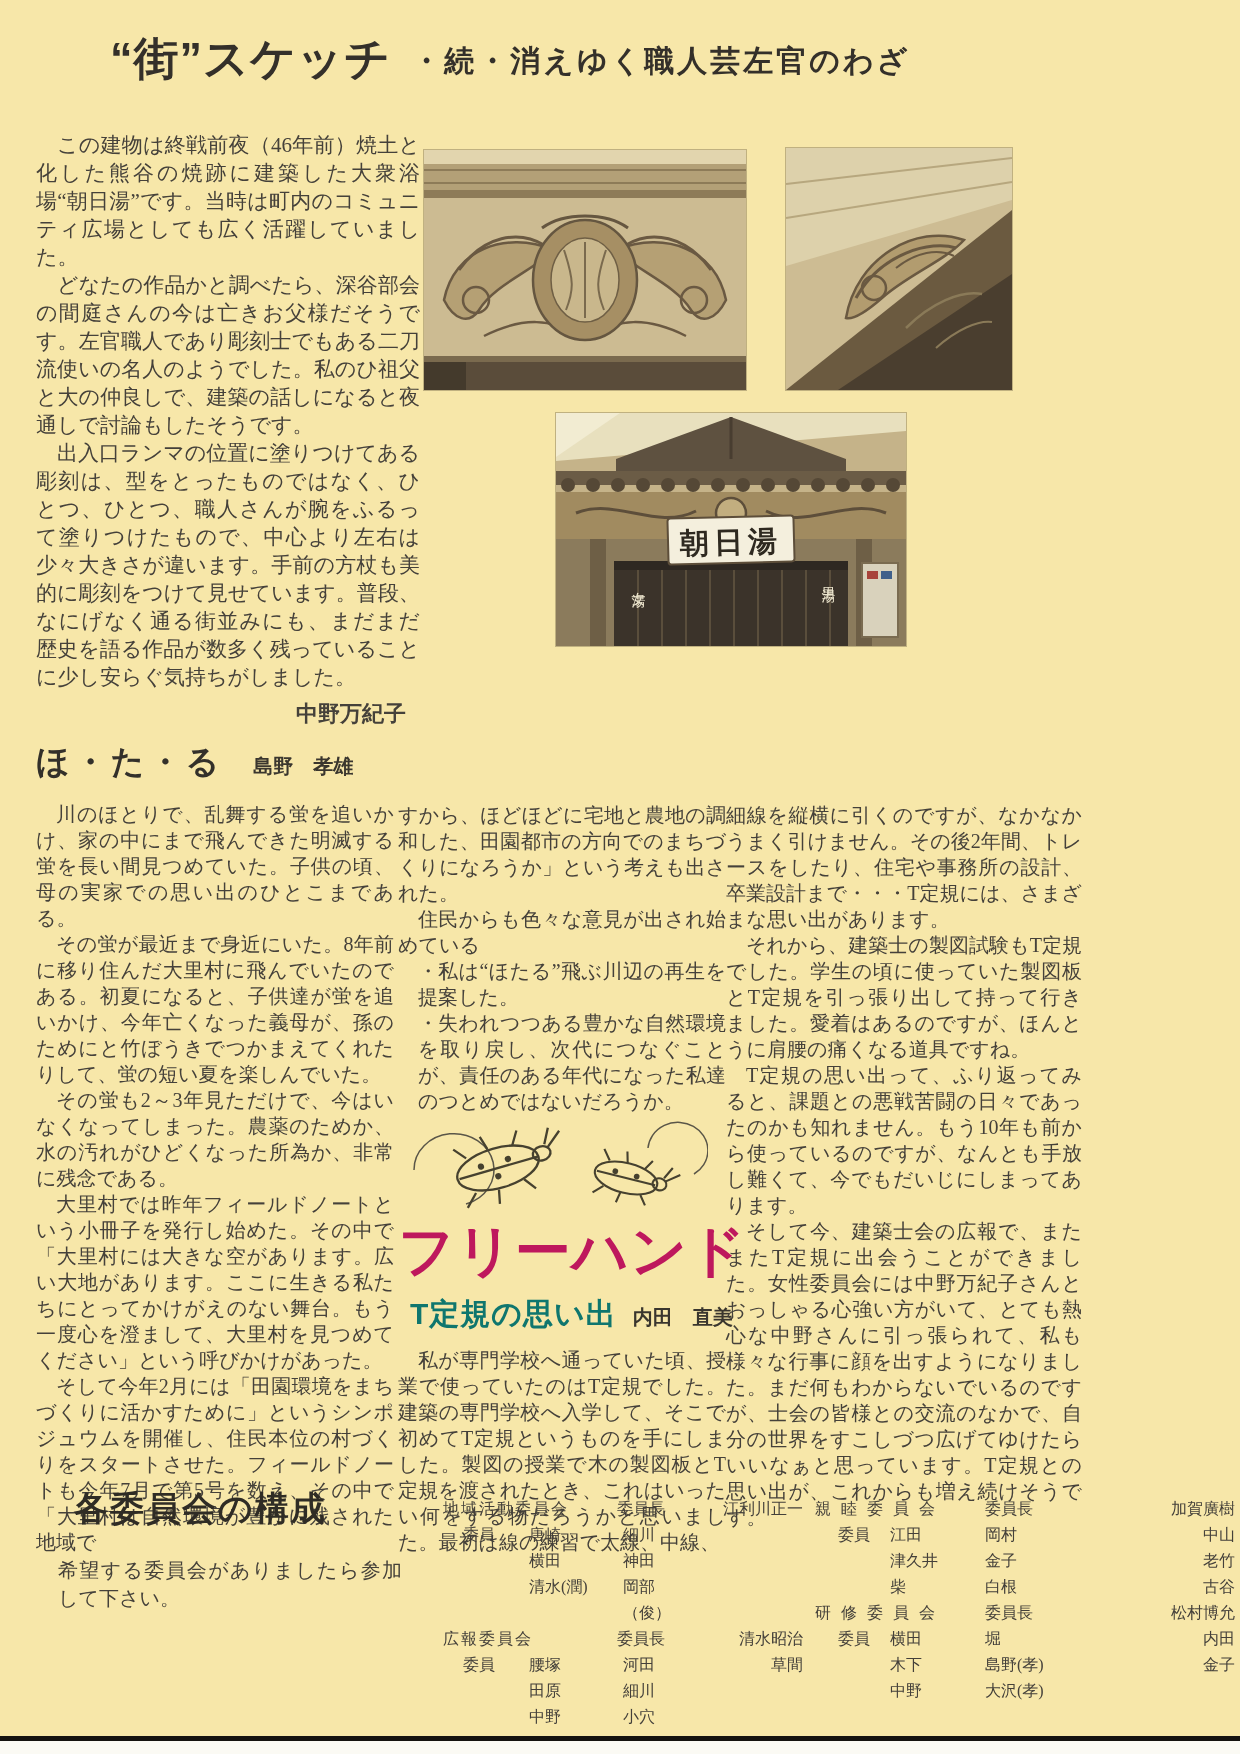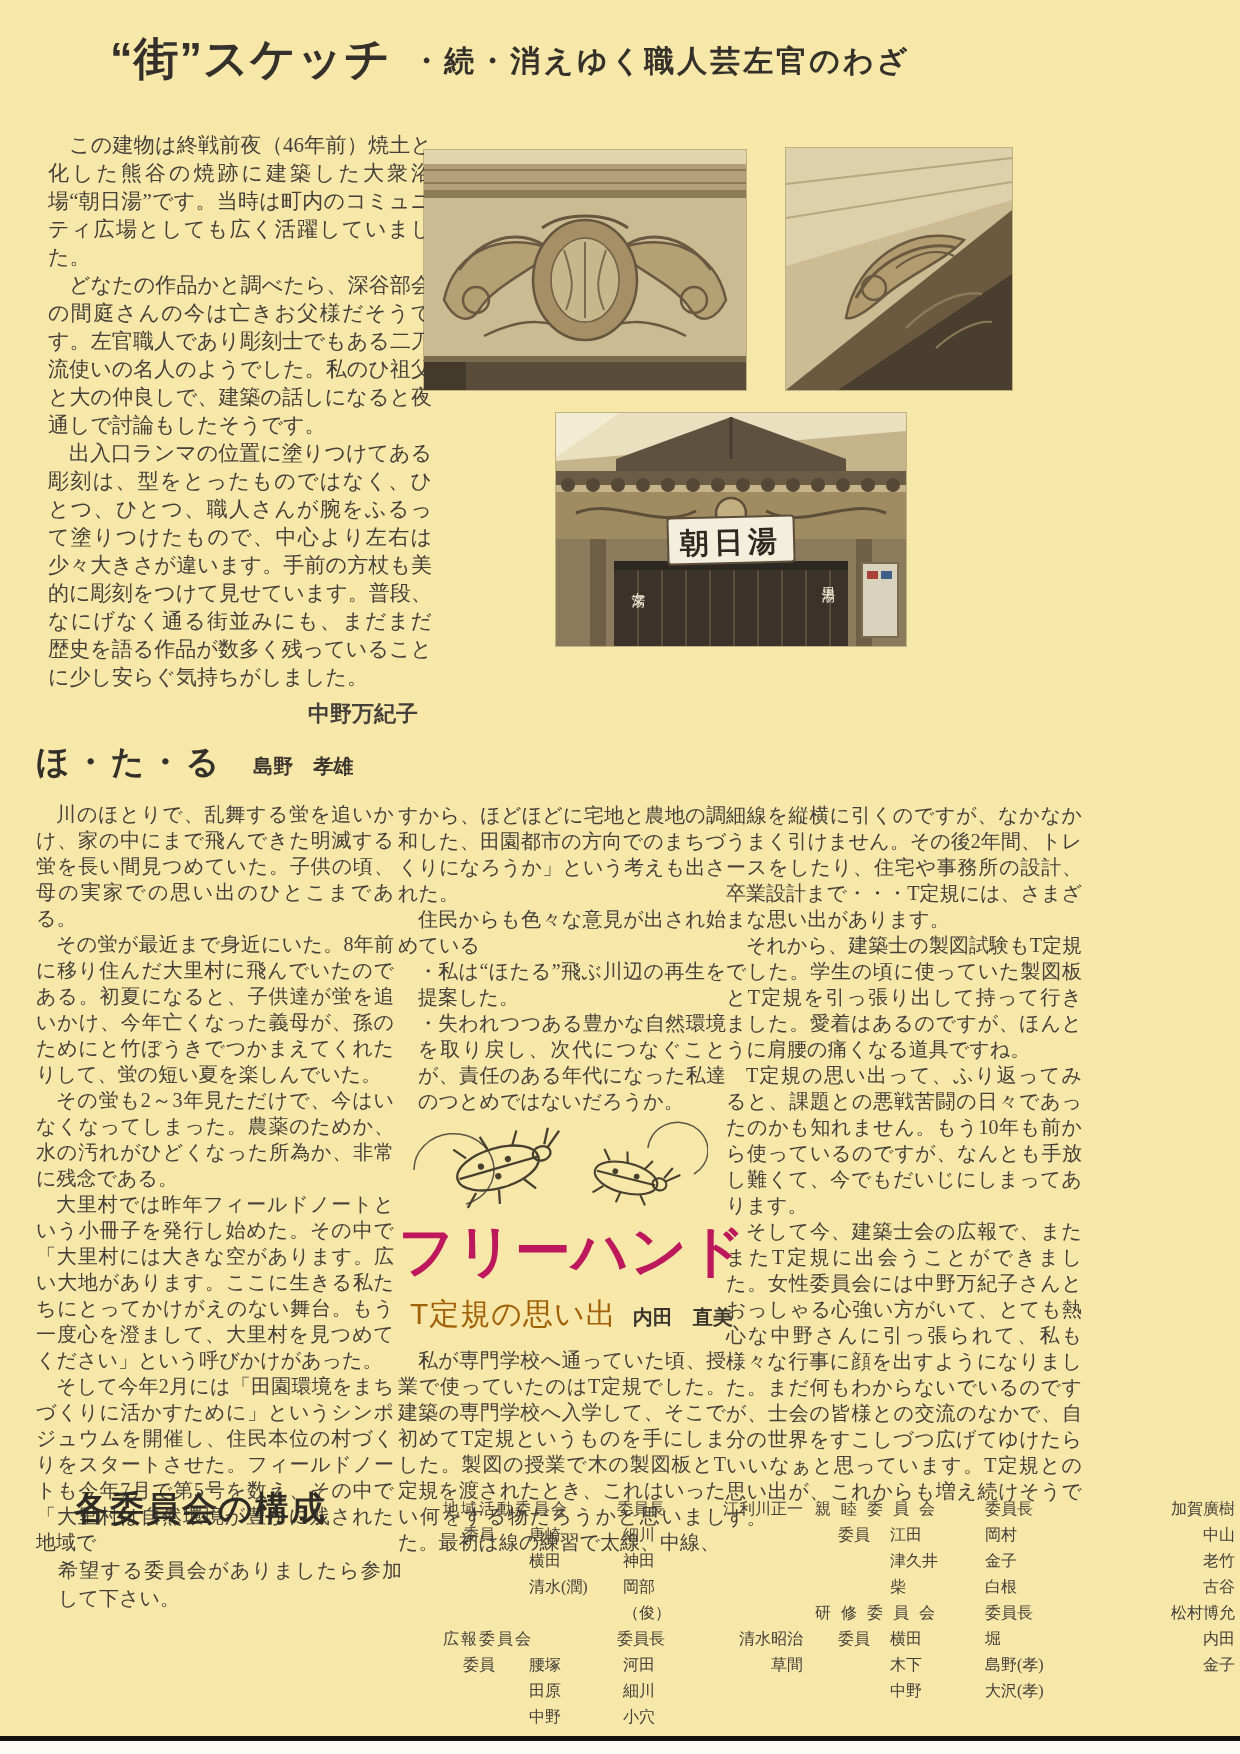--- a/index.html
+++ b/index.html
@@ -16,21 +16,21 @@
   .masthead .main-title{
     font-family:"Liberation Sans","DejaVu Sans",sans-serif;
     font-weight:bold;font-size:45px;line-height:1;color:#34302a;letter-spacing:1px;white-space:nowrap;
   }
   .masthead .sub-title{
     font-family:"Liberation Sans","DejaVu Sans",sans-serif;
     font-weight:bold;font-size:30px;line-height:1;color:#34302a;letter-spacing:3px;
     padding-bottom:5px;white-space:nowrap;
   }
   
-  .machi{position:absolute;left:36px;top:131px;width:384px;margin-left:12px;}
+  .machi{position:absolute;left:36px;top:131px;width:384px;}
   .machi p{margin:0;font-size:21px;line-height:28px;text-align:justify;text-indent:1em;}
   .machi .author{text-align:right;font-weight:bold;font-size:22px;margin-top:8px;padding-right:14px;}
   
   .photo{position:absolute;box-shadow:0 0 0 1px rgba(90,76,52,.35);}
   .photo svg{display:block;}
   #photo-relief{left:424px;top:150px;width:322px;height:240px;}
   #photo-corner{left:786px;top:148px;width:226px;height:242px;}
   #photo-bath{left:556px;top:413px;width:350px;height:233px;}
   .bath-sign-text{
     position:absolute;left:112px;top:110px;width:126px;text-align:center;
@@ -59,21 +59,21 @@
   .bullet::before{content:"・";position:absolute;left:0;top:0;}
   .beetles{margin:6px 0 0 0;}
   .fh-title{
     font-family:"Liberation Sans","DejaVu Sans",sans-serif;
     font-weight:bold;font-size:56px;line-height:1.1;color:#be185d;letter-spacing:1px;white-space:nowrap;
     margin-top:4px;
   }
   .fh-subrow{display:flex;align-items:baseline;gap:16px;margin:12px 0 12px 12px;}
   .fh-subtitle{
     font-family:"Liberation Sans","DejaVu Sans",sans-serif;
-    font-weight:normal;font-size:30px;color:#a16207;white-space:nowrap;letter-spacing:1px;
+    font-weight:bold;font-size:30px;color:#0f766e;white-space:nowrap;letter-spacing:1px;
   }
   .fh-author{font-weight:bold;font-size:20px;color:#3a362e;white-space:nowrap;}
   
   .cmte-heading{
     position:absolute;left:74px;top:1486px;
     font-family:"Liberation Sans","DejaVu Sans",sans-serif;
     font-weight:bold;font-size:34px;letter-spacing:2px;color:#2f2c25;text-align:center;
   }
   .cmte-note{position:absolute;left:58px;top:1556px;width:344px;font-size:20px;line-height:28px;text-align:justify;}
   .cmte-table{position:absolute;top:1496px;font-size:16px;line-height:26px;color:#44403a;}

